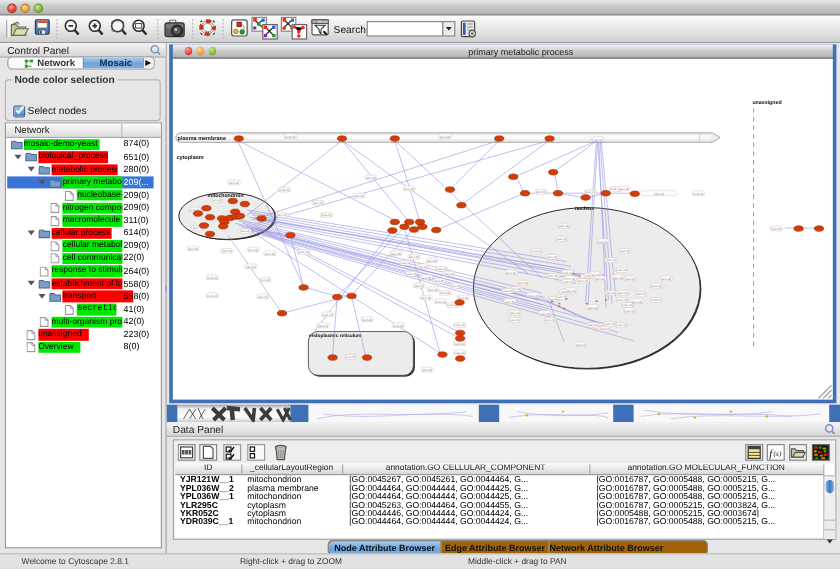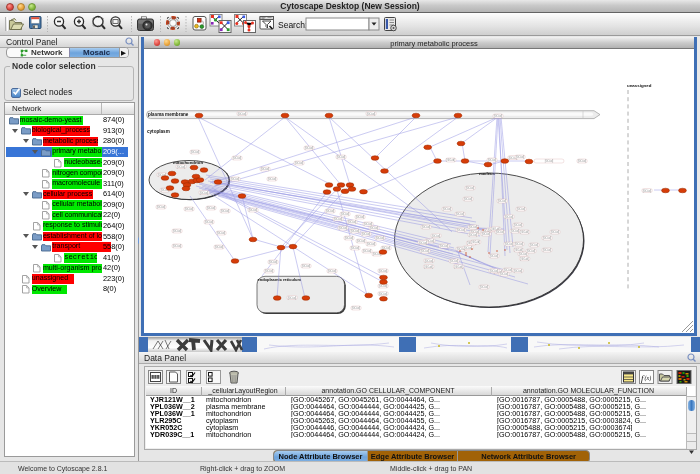--- a/index.html
+++ b/index.html
@@ -7,21 +7,20 @@
 .abs{position:absolute;}
 .tl{border-radius:50%;width:6px;height:6px;position:absolute;top:3px;}
 </style>
 </head>
 <body>
 
 <div class="abs" style="left:0;top:0;width:700px;height:12px;background:linear-gradient(#e8e8e8,#c9c9c9 45%,#b3b3b3);border-bottom:1px solid #636363;">
   <div class="tl" style="left:6px;background:radial-gradient(circle at 35% 30%,#ff9a94,#dd4840 60%,#b03028);border:0.5px solid #a03830;"></div>
   <div class="tl" style="left:17px;background:radial-gradient(circle at 35% 30%,#ffd98e,#e9a33b 60%,#c07d20);border:0.5px solid #b08030;"></div>
   <div class="tl" style="left:28px;background:radial-gradient(circle at 35% 30%,#c8eb8e,#84b83c 60%,#5e9428);border:0.5px solid #6e9838;"></div>
-  <div class="abs" style="left:0;top:1px;width:700px;text-align:center;font-size:8.5px;font-weight:bold;color:#222;">Cytoscape Desktop (New Session)</div>
 </div>
 
 <div class="abs" style="left:0;top:13px;width:700px;height:22px;background:linear-gradient(#fdfdfd,#e3e3e3 60%,#cfcfcf);border-bottom:1px solid #9a9a9a;">
 <svg class="abs" style="left:0;top:0;" width="700" height="22" viewBox="0 0 700 22">
   <line x1="5.5" y1="4" x2="5.5" y2="18" stroke="#b0b0b0" stroke-width="1"></line>
   <line x1="7.5" y1="4" x2="7.5" y2="18" stroke="#fdfdfd" stroke-width="1"></line>
 
   <g transform="translate(9,4)">
     <path d="M0.5 12.5 L0.5 3.5 L4.5 3.5 L6 5.5 L12.5 5.5 L12.5 12.5 Z" fill="#c8c89a" stroke="#6a6a48" stroke-width="0.9"></path>
     <path d="M1.8 12.5 L4.5 7 L14.5 7 L11.5 12.5 Z" fill="#dcdcb2" stroke="#6a6a48" stroke-width="0.9"></path>
@@ -190,21 +189,21 @@
         <svg class="abs" style="left:3.5px;top:1.8px" width="10" height="8">
           <path d="M0.5 7 L0.5 1.8 L1 0.7 L4 0.7 L5 1.8 L9.5 1.8 L9.5 7 Z" fill="#7a9cc6" stroke="#46688e" stroke-width="0.9"></path>
         </svg>
         <div class="abs" style="left:14.5px;top:0.6000000000000001px;width:63px;height:9.6px;background:#00e800;overflow:hidden;font-size:7.1px;color:#000;white-space:nowrap;line-height:9.6px;">mosaic-demo-yeast</div>
         <div class="abs" style="left:98px;top:0.2px;font-size:7.4px;line-height:10.3px;color:#000;">874(0)</div>
         <div class="abs" style="left:6.800000000000001px;top:13.5px;width:0;height:0;border-left:3.2px solid transparent;border-right:3.2px solid transparent;border-top:4.5px solid #555;"></div>
         <svg class="abs" style="left:15.8px;top:12.4px" width="10" height="8">
           <path d="M0.5 7 L0.5 1.8 L1 0.7 L4 0.7 L5 1.8 L9.5 1.8 L9.5 7 Z" fill="#7a9cc6" stroke="#46688e" stroke-width="0.9"></path>
         </svg>
         <div class="abs" style="left:26.8px;top:11.200000000000001px;width:58px;height:9.6px;background:#ff0000;overflow:hidden;font-size:7.1px;color:#000;white-space:nowrap;line-height:9.6px;">biological_process</div>
-        <div class="abs" style="left:98px;top:10.8px;font-size:7.4px;line-height:10.3px;color:#000;">913(0)</div>
+        <div class="abs" style="left:98px;top:10.8px;font-size:7.4px;line-height:10.3px;color:#000;">651(0)</div>
         <div class="abs" style="left:17.9px;top:24px;width:0;height:0;border-left:3.2px solid transparent;border-right:3.2px solid transparent;border-top:4.5px solid #555;"></div>
         <svg class="abs" style="left:26.9px;top:22.900000000000002px" width="10" height="8">
           <path d="M0.5 7 L0.5 1.8 L1 0.7 L4 0.7 L5 1.8 L9.5 1.8 L9.5 7 Z" fill="#7a9cc6" stroke="#46688e" stroke-width="0.9"></path>
         </svg>
         <div class="abs" style="left:37.9px;top:21.7px;width:55px;height:9.6px;background:#ff0000;overflow:hidden;font-size:7.1px;color:#000;white-space:nowrap;line-height:9.6px;">metabolic process</div>
         <div class="abs" style="left:98px;top:21.3px;font-size:7.4px;line-height:10.3px;color:#000;">280(0)</div>
         <div class="abs" style="left:0.5px;top:31.9px;width:122px;height:10.3px;background:#3875d7;"></div>
         <div class="abs" style="left:27.200000000000003px;top:34.6px;width:0;height:0;border-left:3.2px solid transparent;border-right:3.2px solid transparent;border-top:4.5px solid #555;"></div>
         <svg class="abs" style="left:36.2px;top:33.5px" width="10" height="8">
           <path d="M0.5 7 L0.5 1.8 L1 0.7 L4 0.7 L5 1.8 L9.5 1.8 L9.5 7 Z" fill="#7a9cc6" stroke="#46688e" stroke-width="0.9"></path>
@@ -849,20 +848,20 @@
               <path d="M4.5 5 L7 1.5 L2 1.5 Z" fill="#333"></path>
             </svg></div>
       </div>
     </div>
   </div>
 </div>
 
 <div class="abs" style="left:273px;top:450px;width:301px;height:11px;background:#a16207;border:1px solid #888;border-radius:4px;font-size:7.5px;font-weight:bold;color:#111;white-space:nowrap;padding-left:14px;">
   <div class="abs" style="left:0;top:0;width:93px;height:11px;background:linear-gradient(#a8cdf0,#6da3dc 55%,#7fb0e2);border-radius:4px 0 0 4px;text-align:center;line-height:11px;">Node Attribute Browser</div>
   <div class="abs" style="left:93px;top:0;width:89px;height:11px;border-left:1px solid #999;text-align:center;line-height:11px;">Edge Attribute Browser</div>
-  <div class="abs" style="left:183px;top:0;width:118px;height:11px;border-left:1px solid #999;text-align:right;line-height:11px;">Network Attribute Browser</div>
+  <div class="abs" style="left:183px;top:0;width:118px;height:11px;border-left:1px solid #999;text-align:left;line-height:11px;">Network Attribute Browser</div>
 </div>
 
 <div class="abs" style="left:0;top:461px;width:700px;height:13px;background:#e2e2e2;border-top:1px solid #bbb;font-size:7px;color:#333;">
   <div class="abs" style="left:18px;top:3px;">Welcome to Cytoscape 2.8.1</div>
   <div class="abs" style="left:200px;top:3px;">Right-click + drag to ZOOM</div>
   <div class="abs" style="left:390px;top:3px;">Middle-click + drag to PAN</div>
 </div>
 
 </body></html>

